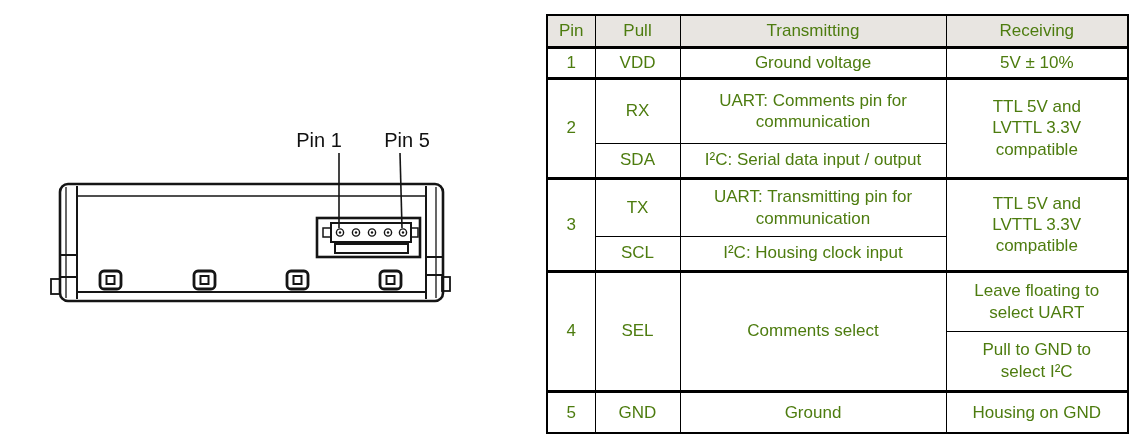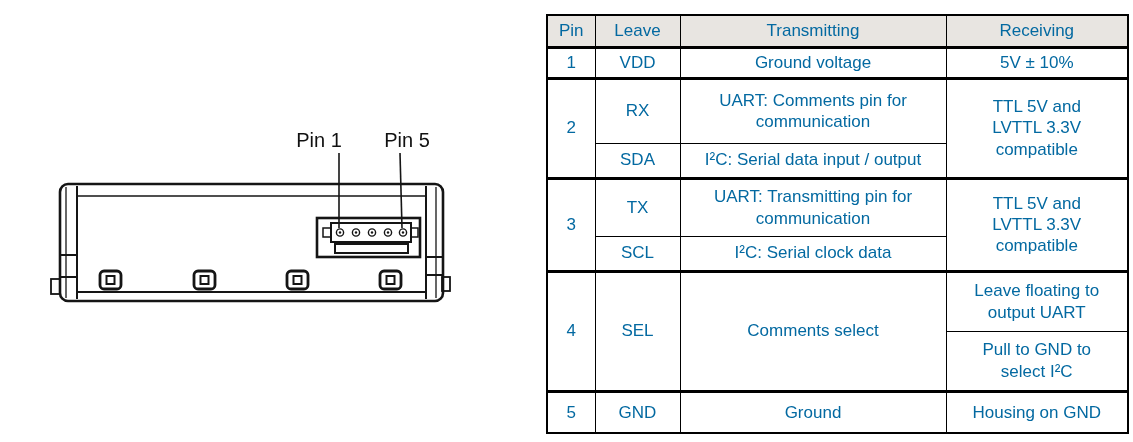--- a/index.html
+++ b/index.html
@@ -23,21 +23,21 @@
   .pin-table {
     position: absolute;
     left: 546px;
     top: 14px;
     width: 581px;
     border-collapse: collapse;
     table-layout: fixed;
     border: 2.5px solid #000;
     font-size: 17px;
     line-height: 1.24;
-    color: #0369a1;
+    color: #4d7c0f;
   }
   .pin-table th, .pin-table td {
     border: 1.5px solid #000;
     text-align: center;
     vertical-align: middle;
     padding: 2px 4px;
     white-space: pre-line;
   }
   .pin-table th {
     background: #e8e5e1;
@@ -137,21 +137,21 @@
   <table class="pin-table">
     <colgroup>
       <col class="col-pin">
         <col class="col-name">
         <col class="col-desc">
         <col class="col-com">
     </colgroup>
     <thead>
       <tr class="h32">
         <th class="tkb">Pin</th>
-        <th class="tkb">Leave</th>
+        <th class="tkb">Pull</th>
         <th class="tkb">Transmitting</th>
         <th class="tkb">Receiving</th>
       </tr>
     </thead>
     <tbody>
 
       <tr class="h31">
         <td class="tkb">1</td>
         <td class="tkb">VDD</td>
         <td class="tkb">Ground voltage</td>
@@ -176,29 +176,29 @@
         <td class="tkb" rowspan="2">3</td>
         <td>TX</td>
         <td>UART: Transmitting pin for
 communication</td>
         <td class="tkb" rowspan="2">TTL 5V and
 LVTTL 3.3V
 compatible</td>
       </tr>
       <tr class="h35">
         <td class="tkb">SCL</td>
-        <td class="tkb">I²C: Serial clock data</td>
+        <td class="tkb">I²C: Housing clock input</td>
       </tr>
 
       <tr class="h60">
         <td class="tkb" rowspan="2">4</td>
         <td class="tkb" rowspan="2">SEL</td>
         <td class="tkb" rowspan="2">Comments select</td>
         <td>Leave floating to
-output UART</td>
+select UART</td>
       </tr>
       <tr class="h60">
         <td class="tkb">Pull to GND to
 select I²C</td>
       </tr>
 
       <tr class="h42">
         <td>5</td>
         <td>GND</td>
         <td>Ground</td>

